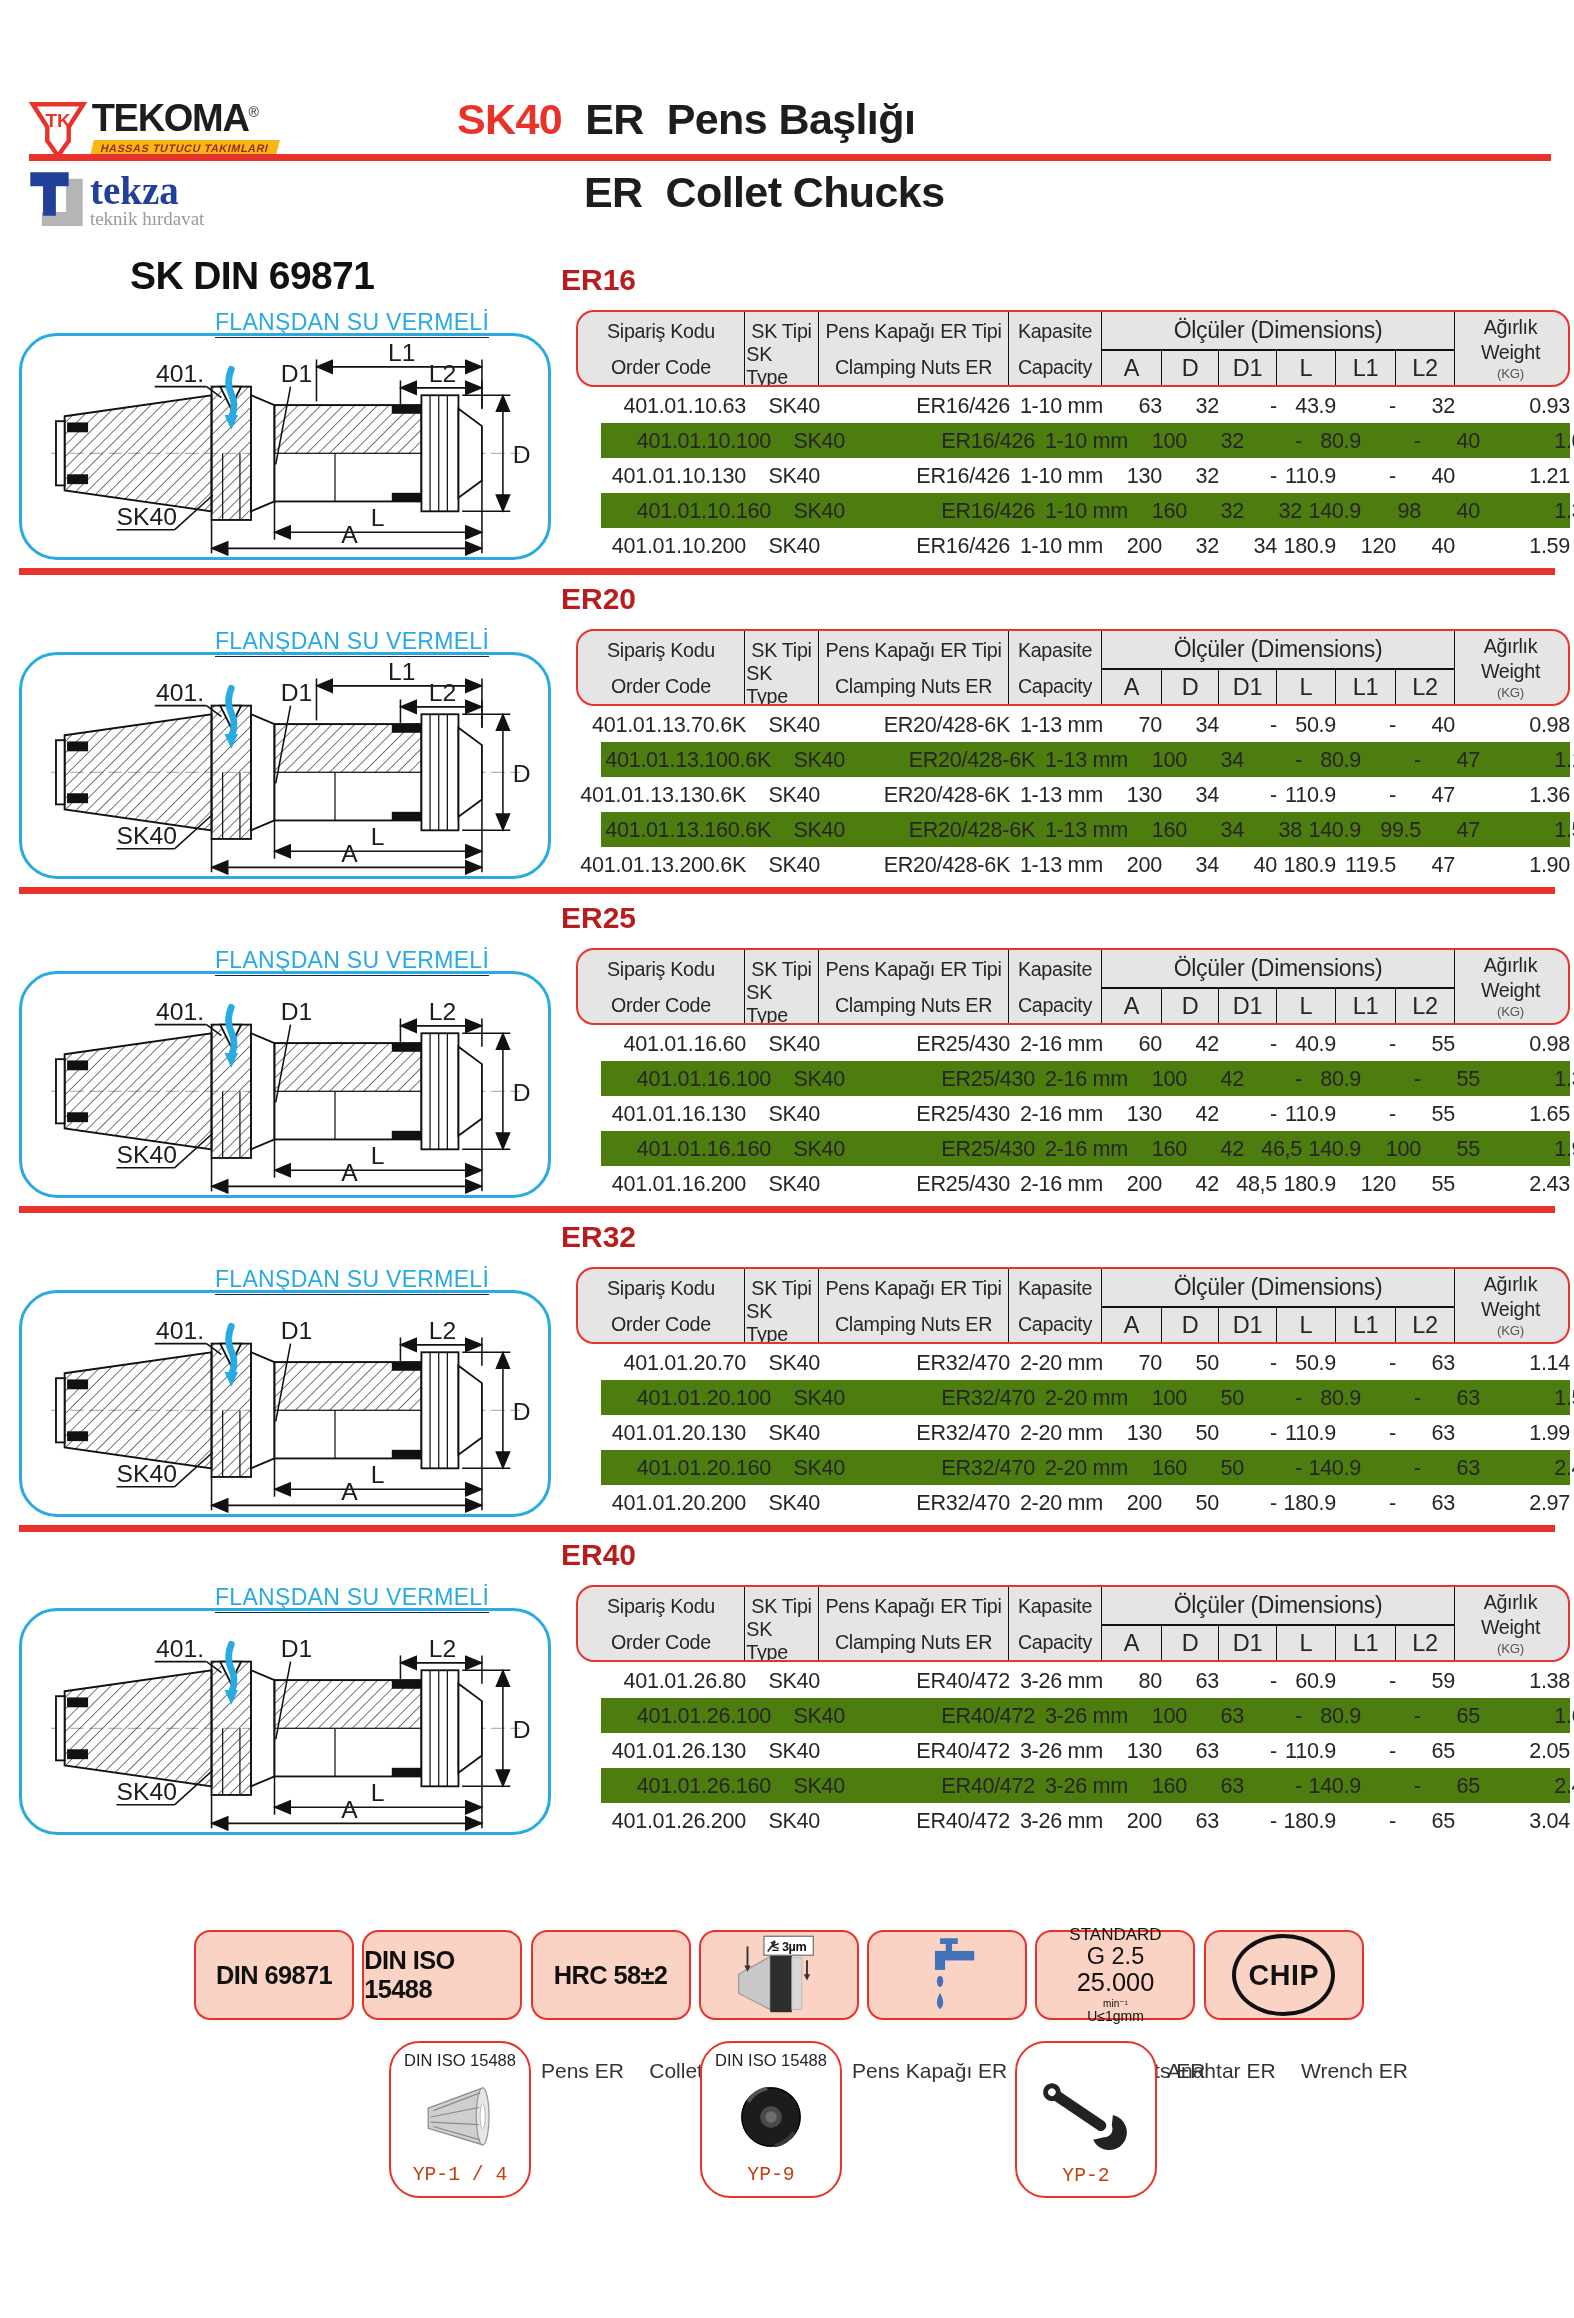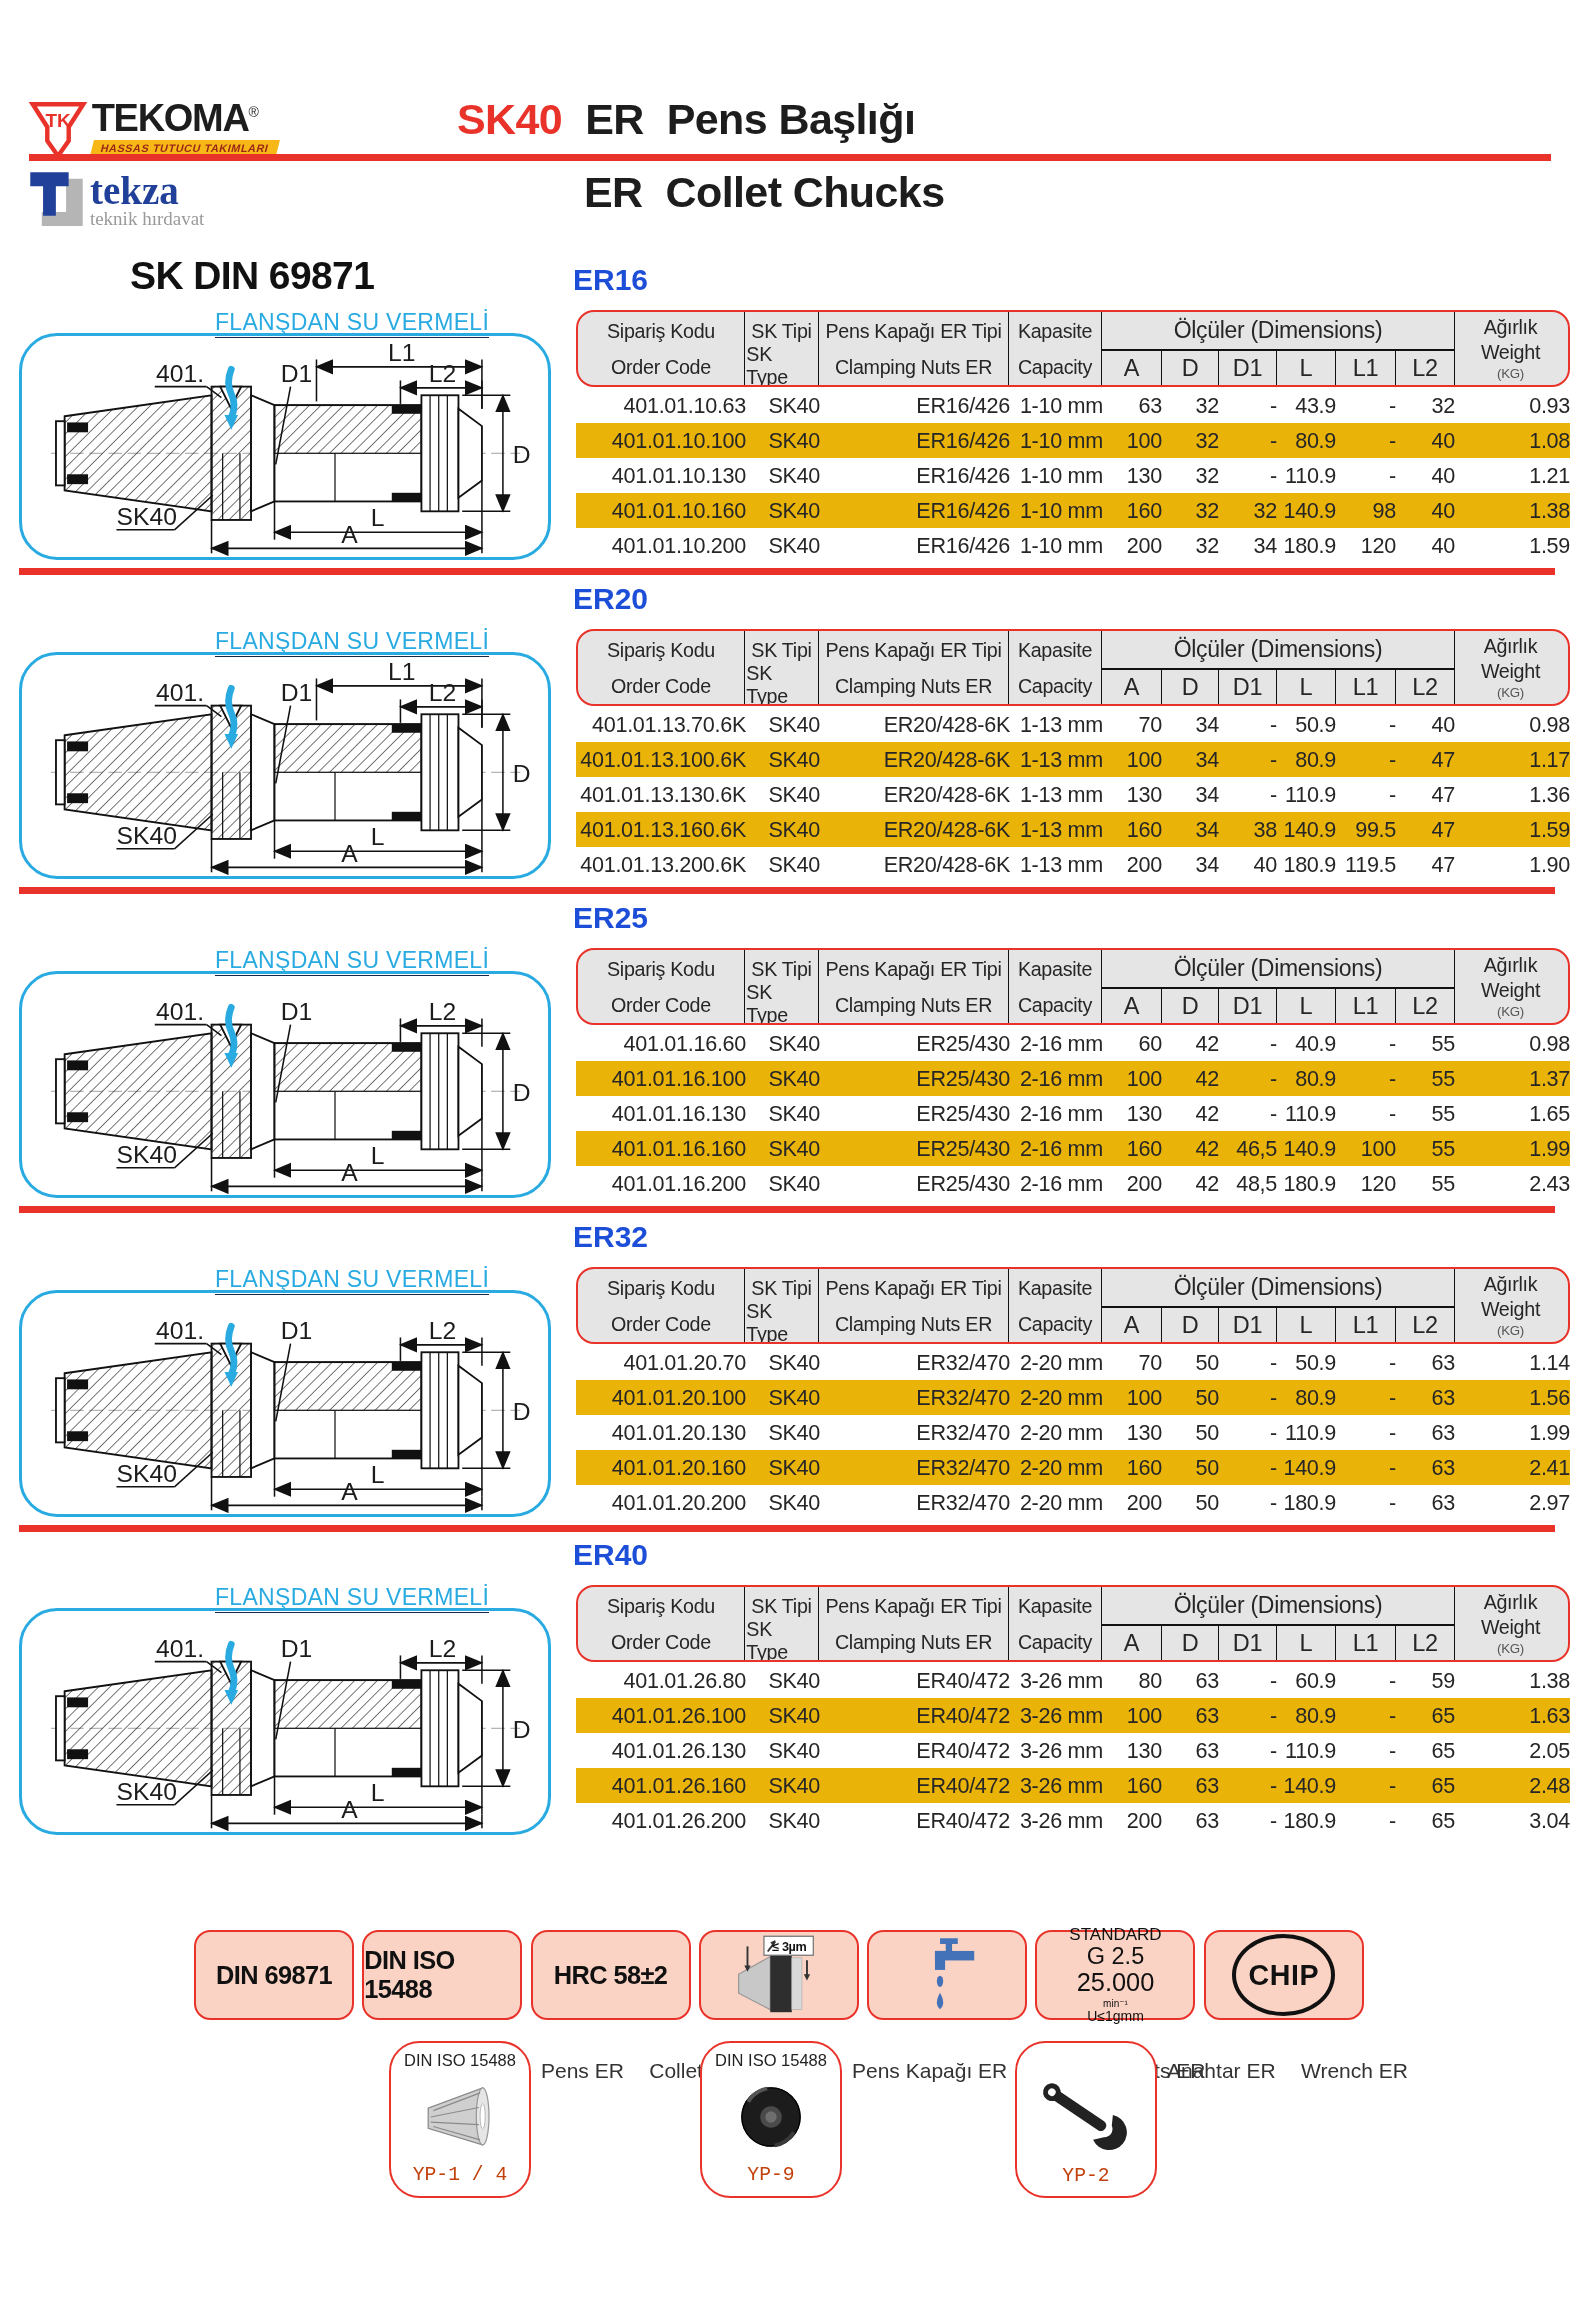--- a/index.html
+++ b/index.html
@@ -22,21 +22,21 @@
   .title-l1{position:absolute;left:457px;top:95px;display:flex;gap:23px;
             font-size:43px;font-weight:600;letter-spacing:-0.6px;color:#1d1d1d;}
   .title-l1 .model{color:#e9332a;}
   .title-l2{position:absolute;left:584px;top:168px;display:flex;gap:23px;
             font-size:43px;font-weight:600;letter-spacing:-0.6px;color:#1d1d1d;}
 
   .skdin{position:absolute;left:130px;top:254px;font-size:39px;font-weight:600;letter-spacing:-0.6px;color:#111;}
 
   
   .sec{position:absolute;left:0;width:1575px;height:319px;}
-  .er{position:absolute;left:573px;top:0;margin:0;font-size:30px;font-weight:700;color:#1d4ed8;}
+  .er{position:absolute;left:561px;top:0;margin:0;font-size:30px;font-weight:700;color:#b91c1c;}
   .dtitle{position:absolute;left:215px;top:46px;font-size:23px;color:#29abe2;
           border-bottom:1.9px solid #15284b;padding-bottom:1.3px;letter-spacing:0.3px;white-space:nowrap;}
   .dbox{position:absolute;left:19px;top:70px;width:526px;height:221px;
         border:3.8px solid #29abe2;border-radius:38px;box-sizing:content-box;}
   .tdraw{width:526px;height:221px;display:block;}
   .tdraw text{font-size:40px;fill:#1c1c1c;font-family:"Liberation Sans","DejaVu Sans",sans-serif;}
   .sep{position:absolute;left:19px;top:305px;width:1536px;height:7px;background:#e9332a;}
 
   
   .thead{position:absolute;left:576px;top:47px;width:994px;height:77px;box-sizing:border-box;
@@ -51,21 +51,21 @@
   .sub{grid-row:2;justify-content:center;font-size:23.5px;padding:0;}
   .s1{grid-column:5}.s2{grid-column:6}.s3{grid-column:7}.s4{grid-column:8}.s5{grid-column:9}.s6{grid-column:10}
   .bl{border-left:1.9px solid #111;}
   .c11{grid-column:11;grid-row:1/3;border-left:1.9px solid #111;justify-content:center;gap:1.9px;padding:3.8px 0;}
   .c11 .kg{font-size:13.3px;color:#555;}
 
   
   .tbody{position:absolute;left:576px;top:125px;width:994px;}
   .trow{display:grid;grid-template-columns:170px 74px 190px 93px 59px 57px 58px 59px 60px 59px 115px;
         height:35px;line-height:36px;font-size:21.6px;text-align:right;color:#262626;letter-spacing:-0.3px;}
-  .trow.alt{background:#eab308;}
+  .trow.alt{background:#4d7c0f;margin-left:25px;}
   .tcell{overflow:hidden;white-space:nowrap;}
 
   
   .certs{position:absolute;left:194px;top:1930px;display:flex;gap:8.3px;}
   .cert{box-sizing:border-box;width:160px;height:90px;background:#fad3c4;border:2.5px solid #e9332a;
         border-radius:16.5px;display:flex;align-items:center;justify-content:center;
         font-size:25.4px;font-weight:700;color:#111;letter-spacing:-0.6px;}
   .cert.std{flex-direction:column;font-weight:400;line-height:1.08;letter-spacing:0;}
   .std .l1{font-size:17px;}.std .l2{font-size:23.5px;}.std .l3{font-size:25.4px;}
   .std .l4{font-size:10px;margin-top:1.9px;}.std .l5{font-size:14px;}

